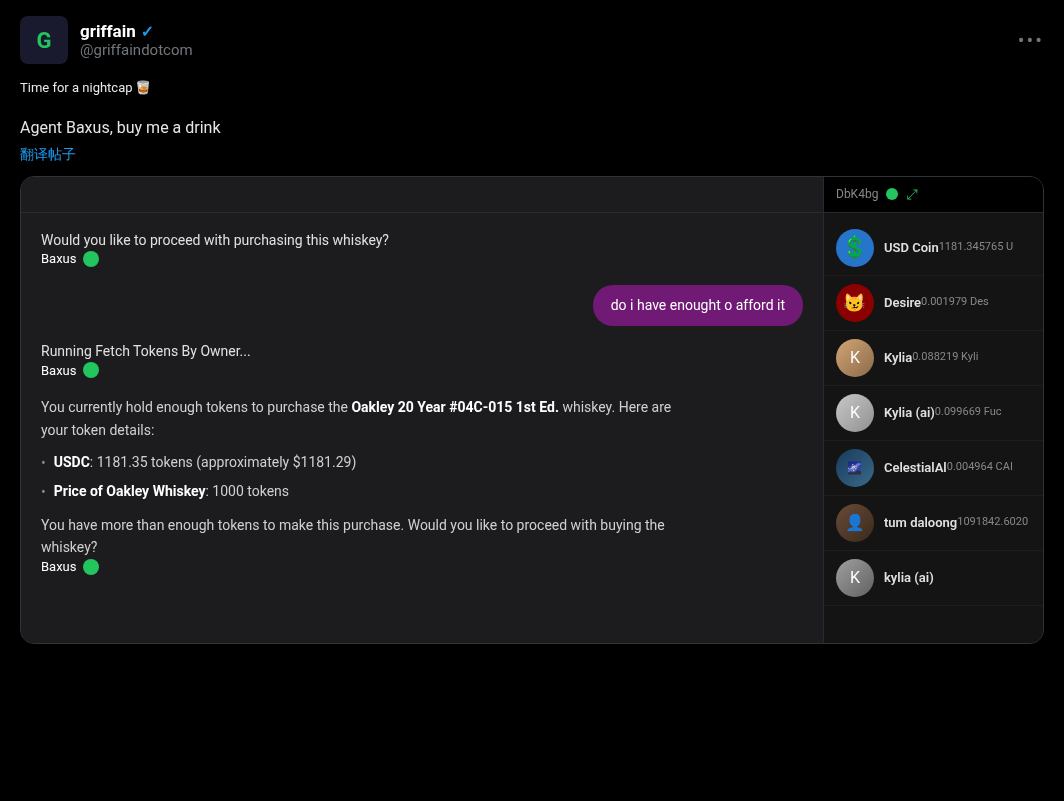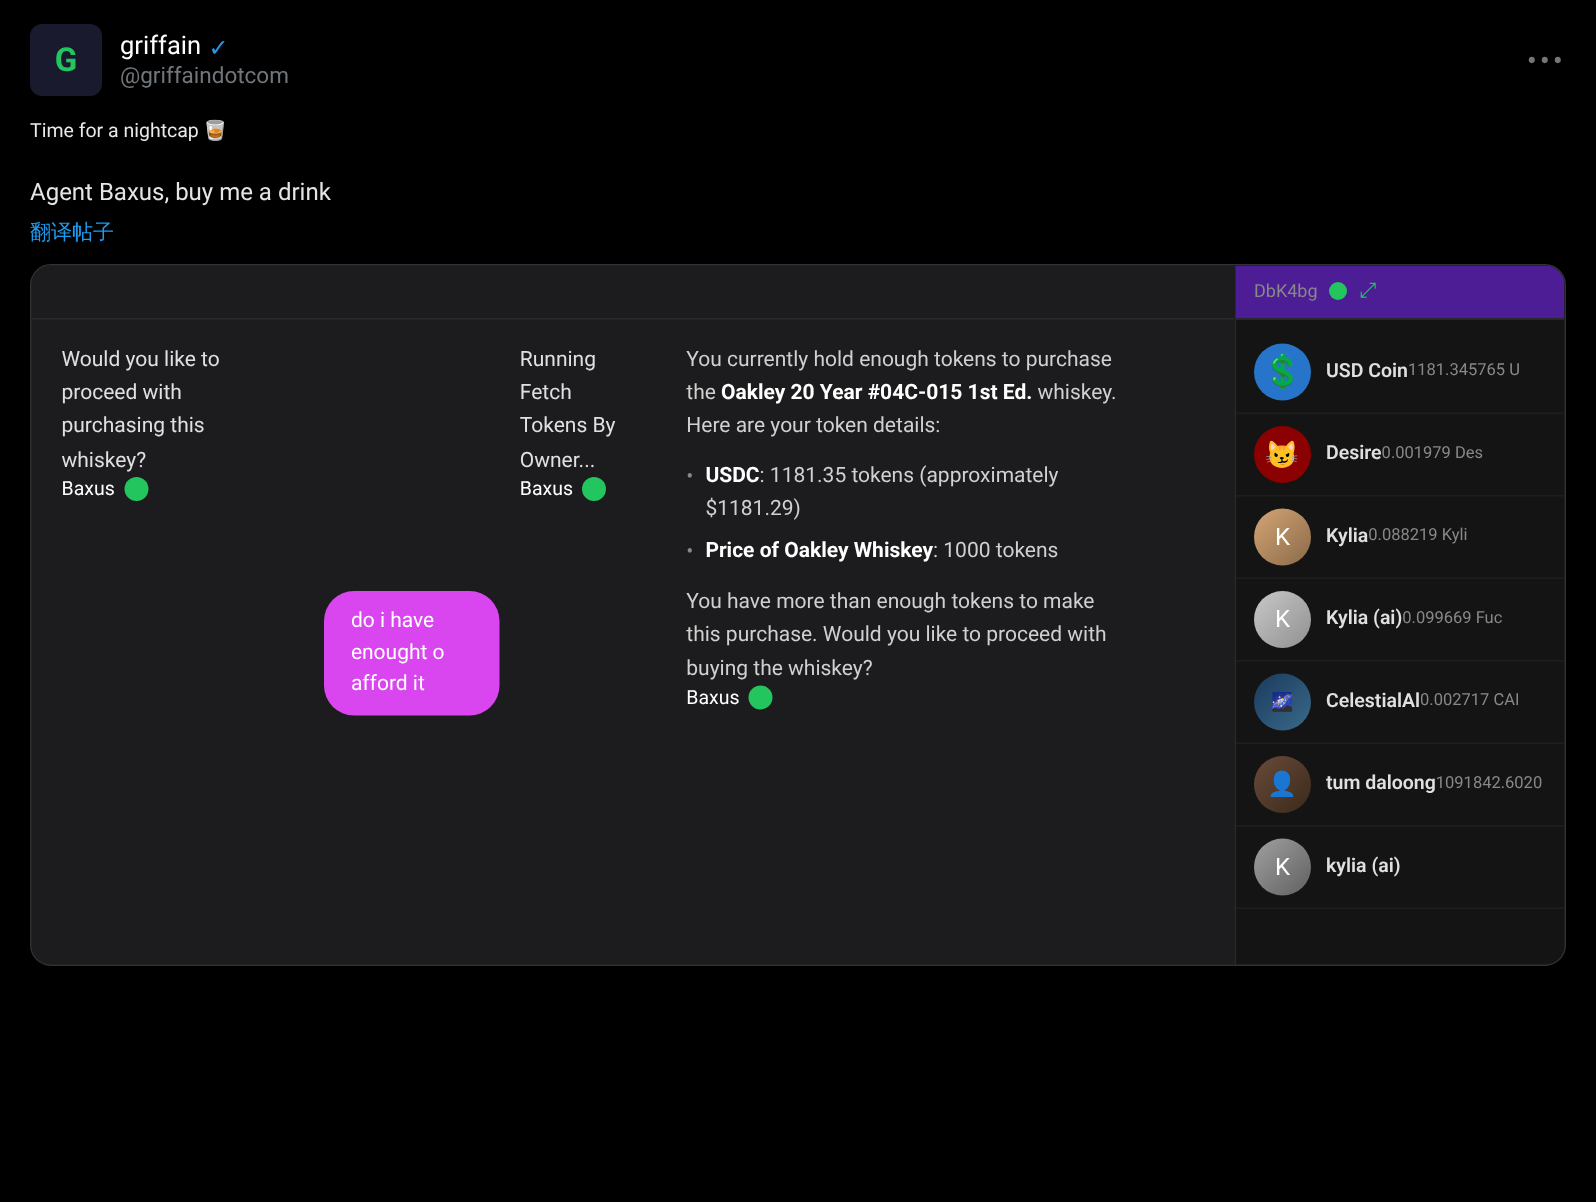--- a/index.html
+++ b/index.html
@@ -43,21 +43,21 @@
     }
     .author-info {
       display: flex;
       flex-direction: column;
     }
     .author-name {
       display: flex;
       align-items: center;
       gap: 5px;
       font-size: 17px;
-      font-weight: 400;
+      font-weight: 700;
       color: #fff;
     }
     .verified-icon {
       color: #1d9bf0;
       font-size: 16px;
     }
     .author-handle {
       font-size: 15px;
       color: #71767b;
     }
@@ -115,22 +115,22 @@
       background: #1c1c1e;
       border-bottom: 1px solid #2a2a2e;
       display: flex;
       align-items: center;
       padding: 0 16px;
     }
 
     .chat-messages {
       padding: 16px 20px;
       display: flex;
-      flex-direction: row;
-      gap: 14px;
+      flex-direction: column;
+      gap: 0;
       overflow: hidden;
     }
 
     
     .msg-row {
       display: flex;
       flex-direction: column;
       margin-bottom: 14px;
     }
 
@@ -154,21 +154,21 @@
 
     .msg-bubble-agent {
       background: transparent;
       color: #e0e0e0;
       font-size: 14px;
       line-height: 1.6;
       max-width: 85%;
     }
 
     .msg-bubble-user {
-      background: #d946ef;
+      background: #701a75;
       color: #fff;
       font-size: 14px;
       line-height: 1.5;
       border-radius: 20px;
       padding: 10px 18px;
       align-self: flex-end;
       max-width: 55%;
       margin-bottom: 14px;
     }
 
@@ -193,21 +193,21 @@
     
     .chat-sidebar {
       width: 220px;
       background: #141414;
       border-left: 1px solid #2a2a2e;
       overflow: hidden;
     }
 
     .sidebar-topbar {
       height: 36px;
-      background: #4c1d95;
+      background: #000000;
       border-bottom: 1px solid #2a2a2e;
       display: flex;
       align-items: center;
       padding: 0 12px;
       gap: 8px;
     }
     .sidebar-topbar-text {
       font-size: 12px;
       color: #888;
     }
@@ -420,21 +420,21 @@
             <span class="sidebar-item-value">0.099669 Fuc</span>
           </div>
         </div>
 
         <div class="sidebar-item">
           <div class="sidebar-avatar avatar-celestial" style="background: linear-gradient(135deg, #1a3a5c, #3a6a8a); border-radius:50%; font-size:12px; color:#aaa; display:flex; align-items:center; justify-content:center; text-align:center; line-height:1;">
             <span>🌌</span>
           </div>
           <div class="sidebar-item-info">
             <span class="sidebar-item-name">CelestialAl</span>
-            <span class="sidebar-item-value">0.002717 CAI</span>
+            <span class="sidebar-item-value">0.004964 CAI</span>
           </div>
         </div>
 
         <div class="sidebar-item">
           <div class="sidebar-avatar avatar-tum" style="background: linear-gradient(135deg, #6a4a3a, #3a2a1a); border-radius:50%; overflow:hidden;">
             <span style="font-size:16px;">👤</span>
           </div>
           <div class="sidebar-item-info">
             <span class="sidebar-item-name">tum daloong</span>
             <span class="sidebar-item-value">1091842.6020</span>

